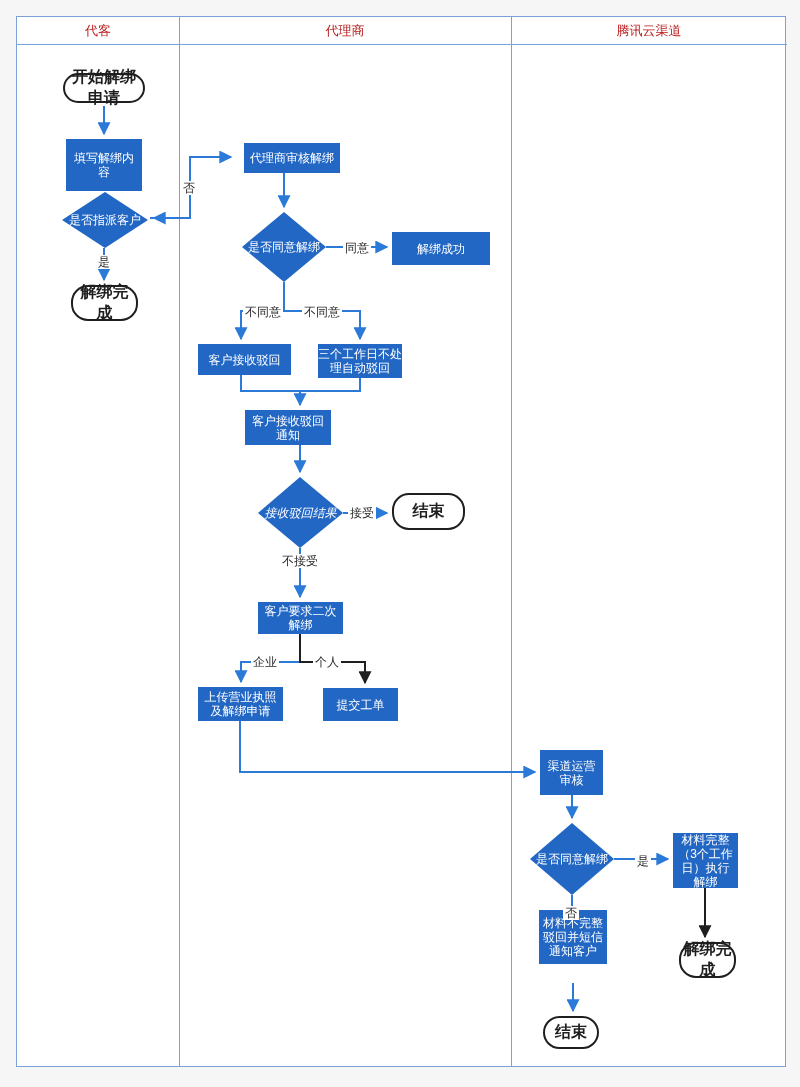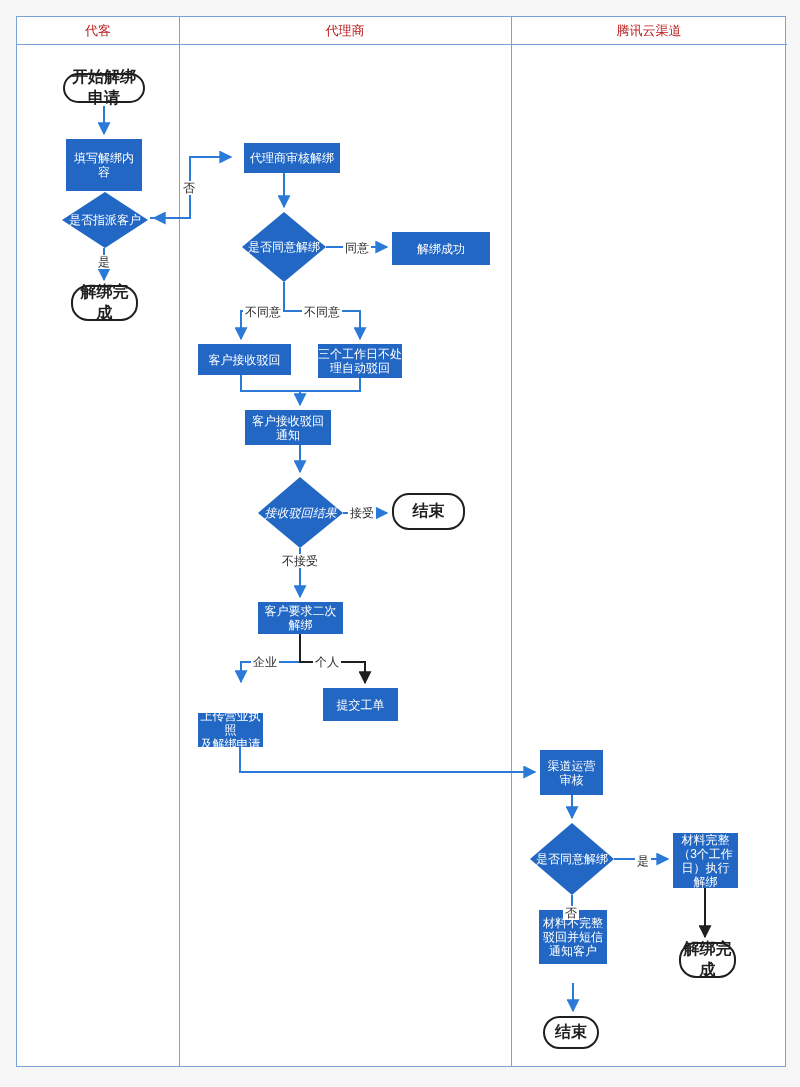--- a/index.html
+++ b/index.html
@@ -92,21 +92,21 @@
     <div class="node" style="left:392px; top:232px; width:98px; height:33px;">解绑成功</div>
     <div class="node" style="left:198px; top:344px; width:93px; height:31px;">客户接收驳回</div>
     <div class="node" style="left:318px; top:344px; width:84px; height:34px;">三个工作日不处
 理自动驳回</div>
     <div class="node" style="left:245px; top:410px; width:86px; height:35px;">客户接收驳回
 通知</div>
     <div class="dlabel" style="left:258px; top:477px; width:85px; height:71px;font-style:italic;">接收驳回结果</div>
     <div class="terminator" style="left:392px; top:493px; width:73px; height:37px;">结束</div>
     <div class="node" style="left:258px; top:602px; width:85px; height:32px;">客户要求二次
 解绑</div>
-    <div class="node" style="left:198px; top:687px; width:65px; height:34px;margin-top:26px;">上传营业执照
+    <div class="node" style="left:198px; top:687px; width:85px; height:34px;">上传营业执照
 及解绑申请</div>
     <div class="node" style="left:323px; top:688px; width:75px; height:33px;">提交工单</div>
 
     <div class="node" style="left:540px; top:750px; width:63px; height:45px;">渠道运营
 审核</div>
     <div class="dlabel" style="left:530px; top:823px; width:84px; height:72px;">是否同意解绑</div>
     <div class="node" style="left:673px; top:833px; width:65px; height:55px;">材料完整
 （3个工作
 日）执行
 解绑</div>

